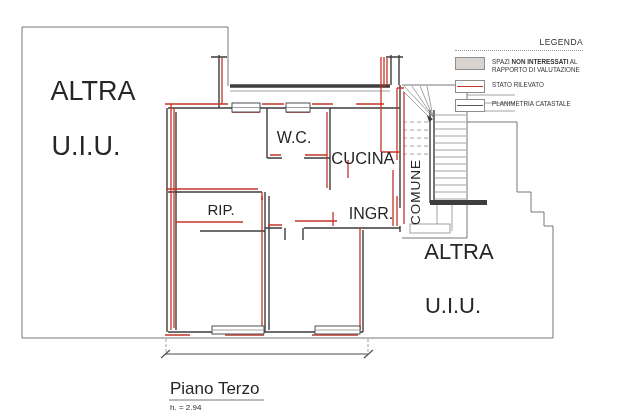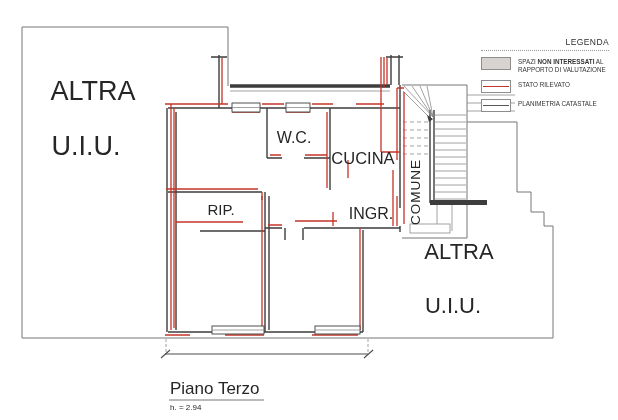--- a/index.html
+++ b/index.html
@@ -24,21 +24,21 @@
   .lw-thick{stroke:var(--catastale-black);stroke-width:3.4;fill:none;}
   .lw-red{stroke:var(--rilevato-red);stroke-width:1.3;fill:none;}
   .dash{stroke-dasharray:4 3;}
   .dash2{stroke-dasharray:3 2;}
   .win{fill:#ffffff;stroke:var(--catastale-black);stroke-width:0.9;}
   .win-gray{fill:#ffffff;stroke:#8a8a8a;stroke-width:0.8;}
   .fill-dark{fill:var(--catastale-black);stroke:none;}
   .dim{stroke:#4c4c4c;stroke-width:1.1;fill:none;}
 
   
-  .legend{position:absolute;left:481px;top:37px;width:128px;}
+  .legend{position:absolute;left:455px;top:37px;width:128px;}
   .legend-title{font-size:8.5px;color:#2e2e2e;text-align:right;letter-spacing:.4px;
     padding-bottom:3px;border-bottom:1px dotted #9a9a9a;}
   .legend-item{display:flex;gap:7px;margin-top:6px;align-items:flex-start;}
   .swatch{width:30px;height:13px;border:1px solid #8d8d8d;background:#fff;
     position:relative;flex-shrink:0;box-sizing:border-box;}
   .swatch.gray{background:var(--noninterest-fill);}
   .swatch .mid{position:absolute;left:1px;right:1px;top:5px;height:1px;}
   .mid.red{background:var(--rilevato-red);}
   .mid.black{background:#5a5a5a;}
   .legend-label{font-size:6.3px;color:#333;line-height:1.3;padding-top:1px;}

